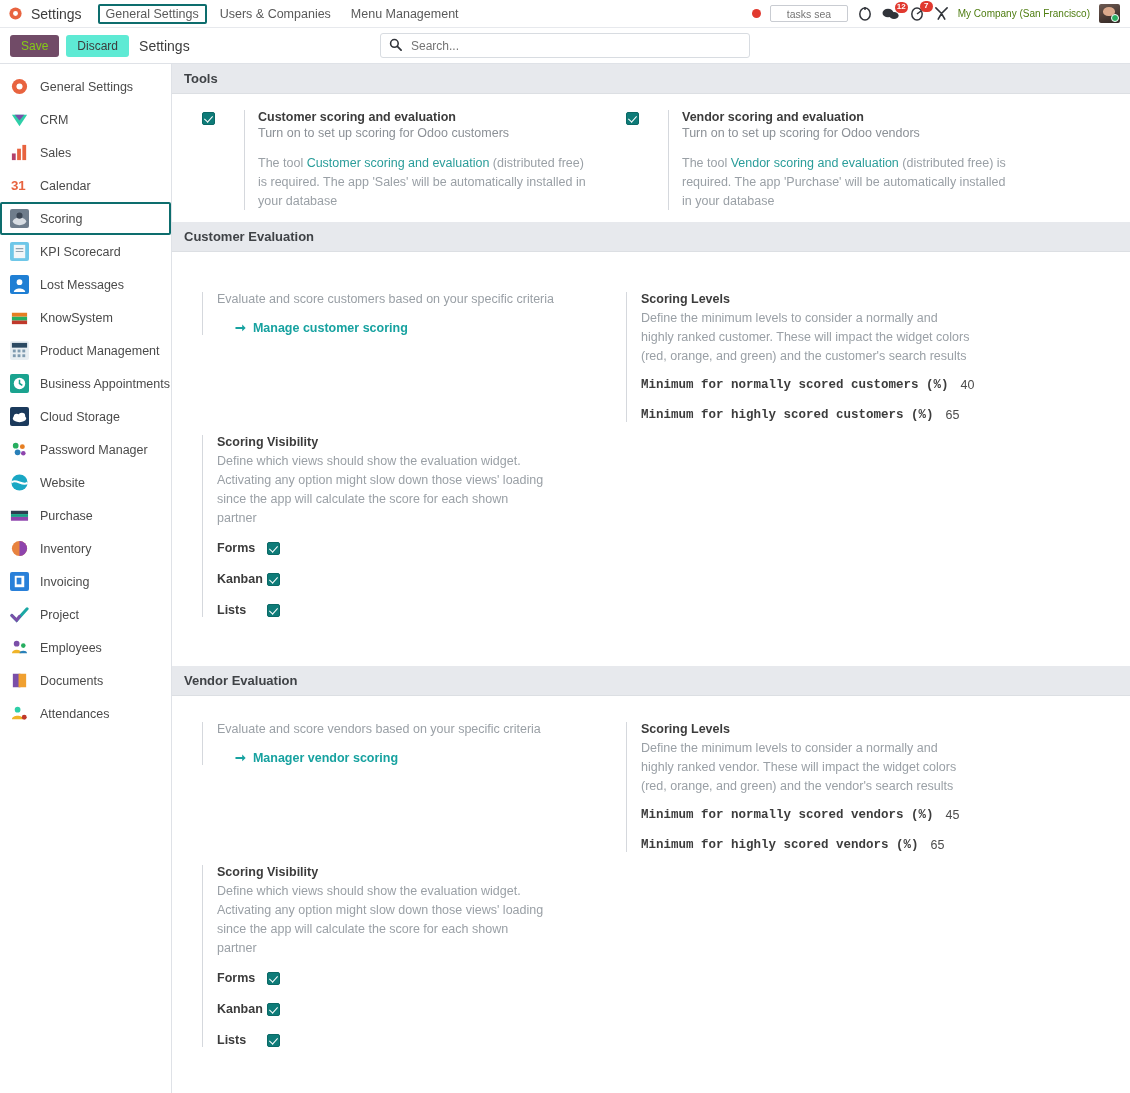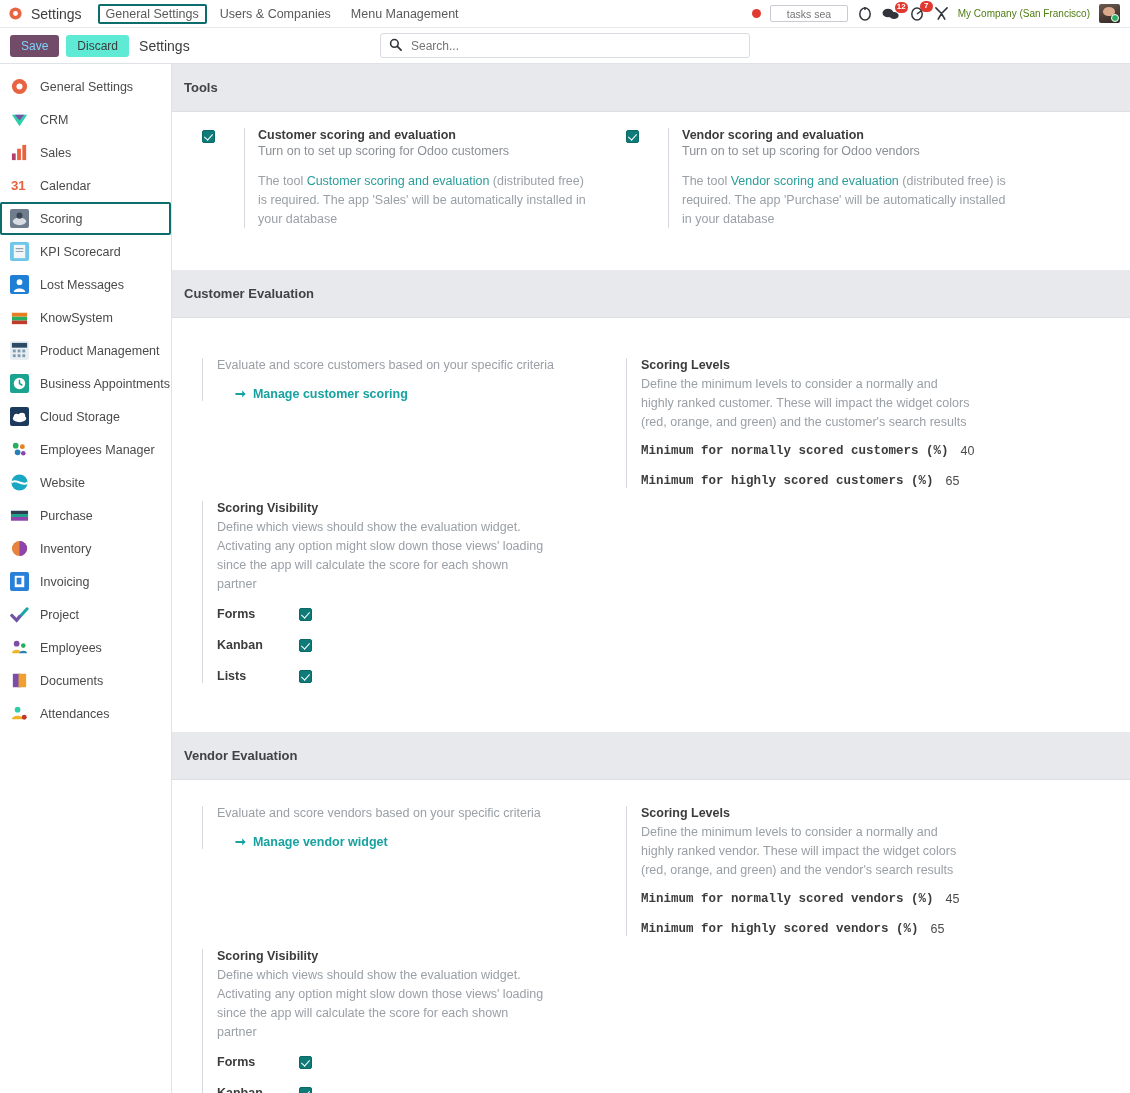--- a/index.html
+++ b/index.html
@@ -134,21 +134,21 @@
   }
   .btn {
     font-size: 12px;
     padding: 4px 11px;
     border-radius: 3px;
     border: none;
     cursor: pointer;
     font-family: "Liberation Sans", sans-serif;
     white-space: nowrap;
   }
-  .btn-save { background: #714b67; color: #7dd3fc; margin-right: 7px; }
+  .btn-save { background: #714b67; color: #84cc16; margin-right: 7px; }
   .btn-discard { background: #5eead4; color: #3c3c3c; margin-right: 10px; }
   .breadcrumb-title {
     font-size: 14px;
     color: #3c3c3c;
   }
   .searchbox {
     position: absolute;
     left: 380px;
     width: 370px;
     height: 25px;
@@ -212,21 +212,21 @@
   }
 
   
   .content {
     flex: 1;
     overflow: hidden;
     background: #fff;
   }
   .section-head {
     background: #e7e9ed;
-    height: 48px;
+    height: 30px;
     display: flex;
     align-items: center;
     padding-left: 12px;
     font-size: 13px;
     font-weight: bold;
     color: #3f4246;
     border-bottom: 1px solid #dcdfe3;
   }
   .section-body {
     padding: 16px 0 0 0;
@@ -330,21 +330,21 @@
   }
   .vis-row {
     display: flex;
     align-items: center;
     margin-bottom: 16px;
   }
   .vis-label {
     font-size: 12.5px;
     font-weight: bold;
     color: #3c3c3c;
-    width: 82px;
+    width: 50px;
   }
 </style>
 </head>
 <body>
 
 <div class="topbar">
   <span class="odoo-logo">
     <svg width="15" height="15" viewBox="0 0 16 16">
       <circle cx="8" cy="8" r="6.5" fill="#e8633f"></circle>
       <circle cx="8" cy="8" r="2.6" fill="#ffffff"></circle>
@@ -542,21 +542,21 @@
 
     <div class="side-item">
       <span class="app-icon">
         <svg width="19" height="19" viewBox="0 0 20 20">
             <circle cx="6" cy="6" r="3" fill="#27ae60"></circle>
             <circle cx="13" cy="7" r="2.6" fill="#e67e22"></circle>
             <circle cx="8" cy="13" r="3" fill="#2980b9"></circle>
             <circle cx="14" cy="14" r="2.4" fill="#8e44ad"></circle>
           </svg>
       </span>
-      <span class="side-label">Employees Manager</span>
+      <span class="side-label">Password Manager</span>
     </div>
 
     <div class="side-item">
       <span class="app-icon">
         <svg width="19" height="19" viewBox="0 0 20 20">
             <circle cx="10" cy="10" r="8.5" fill="#1aa7c4"></circle>
             <path d="M1.5 10 C6 5, 14 15, 18.5 10" stroke="#fff" stroke-width="2" fill="none"></path>
           </svg>
       </span>
       <span class="side-label">Website</span>
@@ -657,21 +657,21 @@
           <span class="cbx"></span>
           <div class="tool-texts">
             <div class="tool-title">Vendor scoring and evaluation</div>
             <div class="tool-sub">Turn on to set up scoring for Odoo vendors</div>
             <div class="tool-note"><span>The tool </span><span class="hl">Vendor scoring and evaluation</span><span> (distributed free) is required. The app 'Purchase' will be automatically installed in your database</span></div>
           </div>
         </div>
       </div>
     </div>
 
-    <div class="section-head" style="margin-top:42px;">Customer Evaluation</div>
+    <div class="section-head" style="margin-top:12px;">Customer Evaluation</div>
     <div class="section-body" style="padding-top:40px;">
       <div class="col-left">
         <div class="setting-block">
           <div class="desc-muted">Evaluate and score customers based on your specific criteria</div>
           <div class="link-arrow">
             <span class="arw">➞</span>
             <span>Manage customer scoring</span>
           </div>
         </div>
 
@@ -709,21 +709,21 @@
       </div>
     </div>
 
     <div class="section-head" style="margin-top:33px;">Vendor Evaluation</div>
     <div class="section-body" style="padding-top:26px;">
       <div class="col-left">
         <div class="setting-block">
           <div class="desc-muted">Evaluate and score vendors based on your specific criteria</div>
           <div class="link-arrow">
             <span class="arw">➞</span>
-            <span>Manage vendor widget</span>
+            <span>Manager vendor scoring</span>
           </div>
         </div>
 
         <div class="setting-block" style="margin-top:100px;">
           <div class="grp-title">Scoring Visibility</div>
           <div class="grp-desc">Define which views should show the evaluation widget. Activating any option might slow down those views' loading since the app will calculate the score for each shown partner</div>
           <div class="vis-row">
             <span class="vis-label">Forms</span>
             <span class="cbx"></span>
           </div>

